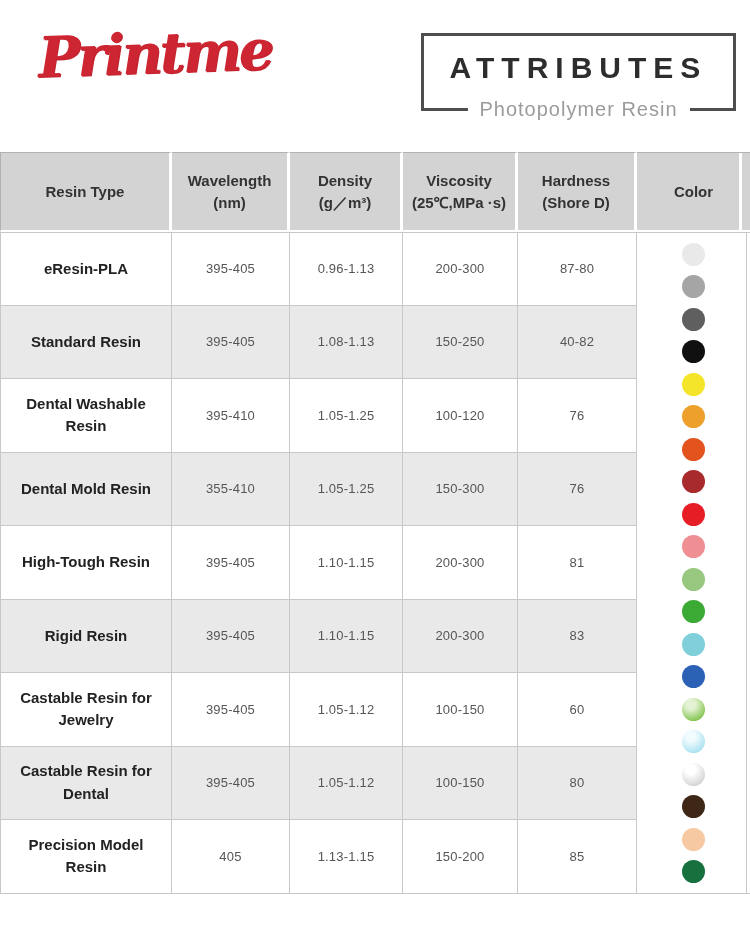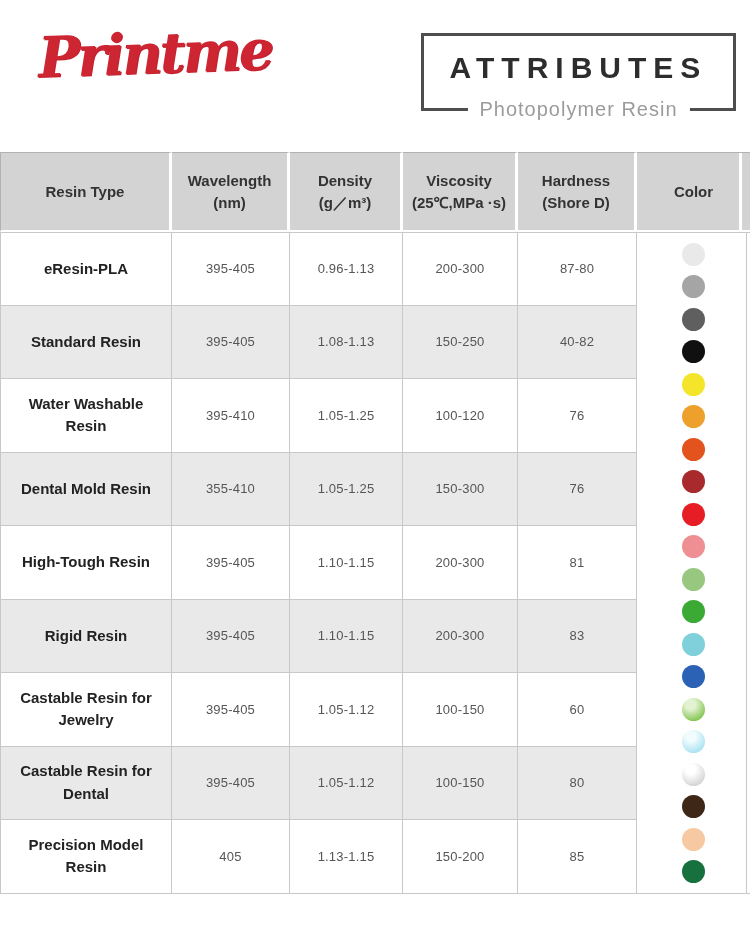--- a/index.html
+++ b/index.html
@@ -205,21 +205,21 @@
   <div class="td val rt">0.96-1.13</div>
   <div class="td val rt">200-300</div>
   <div class="td val rt">87-80</div>
 
   <div class="td name cl alt">Standard Resin</div>
   <div class="td val alt">395-405</div>
   <div class="td val alt">1.08-1.13</div>
   <div class="td val alt">150-250</div>
   <div class="td val alt">40-82</div>
 
-  <div class="td name cl">Water Washable Resin</div>
+  <div class="td name cl">Dental Washable Resin</div>
   <div class="td val">395-410</div>
   <div class="td val">1.05-1.25</div>
   <div class="td val">100-120</div>
   <div class="td val">76</div>
 
   <div class="td name cl alt">Dental Mold Resin</div>
   <div class="td val alt">355-410</div>
   <div class="td val alt">1.05-1.25</div>
   <div class="td val alt">150-300</div>
   <div class="td val alt">76</div>

